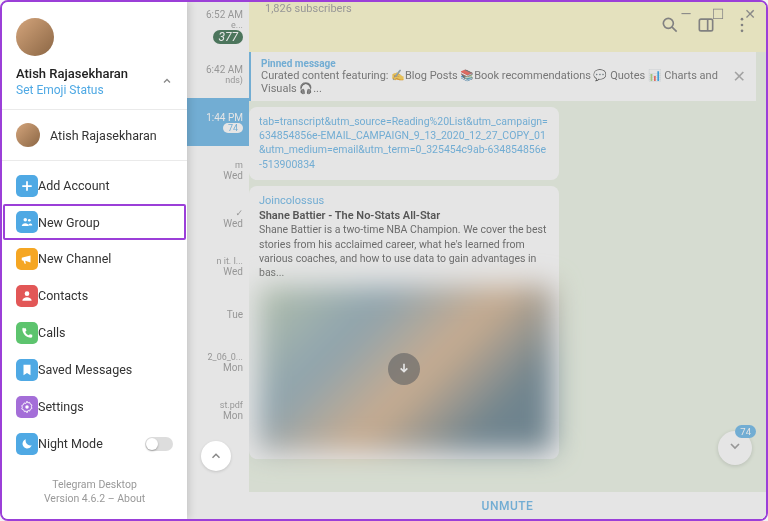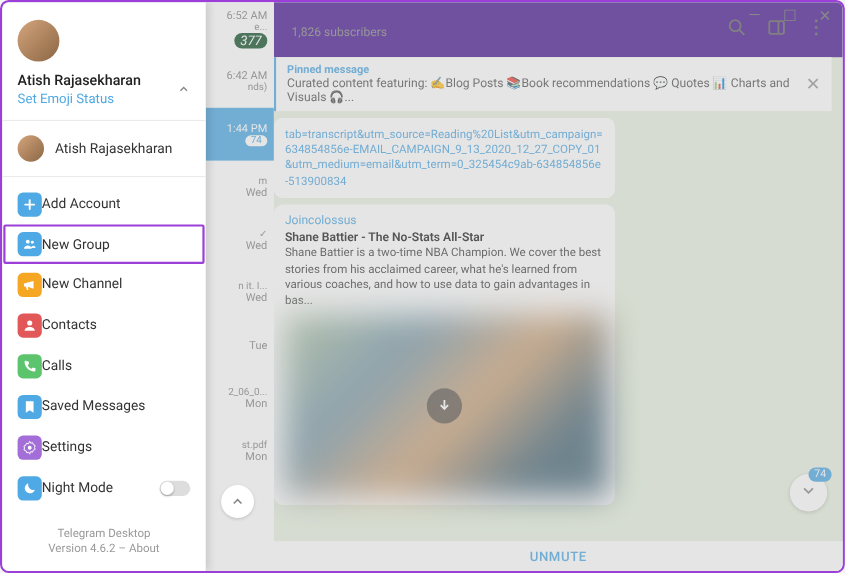--- a/index.html
+++ b/index.html
@@ -33,21 +33,21 @@
 .toggle::after { content: ''; position: absolute; width: 12px; height: 12px; border-radius: 50%; background: #fff; top: 1px; left: 1px; box-shadow: 0 1px 2px rgba(0,0,0,0.3); }
 .footer { margin-top: auto; padding: 12px 14px; font-size: 10.5px; color: #999; line-height: 1.4; text-align: center; }
 .chatlist { position: absolute; left: 185px; top: 0; bottom: 0; width: 62px; background: #fff; z-index: 3; overflow: hidden; }
 .chat-item { height: 48px; padding: 4px 6px; font-size: 9px; color: #888; white-space: nowrap; display: flex; flex-direction: column; justify-content: center; align-items: flex-end; }
 .chat-item.active { background: #4fa9e4; color: #fff; }
 .chat-time { font-size: 10px; }
 .badge-grey { background: #14532d; color: #fff; border-radius: 9px; padding: 0 5px; font-size: 12px; display: inline-block; font-style: italic; }
 .chat-item.active .badge-blue { background: #fff; color: #4fa9e4; border-radius: 9px; padding: 0 5px; font-size: 9px; display: inline-block; }
 .main { position: absolute; left: 247px; right: 0; top: 0; bottom: 0; background: #e8f2e0; z-index: 2; display: flex; flex-direction: column; }
 .dim-overlay { position: absolute; left: 185px; right: 0; top: 0; bottom: 0; background: rgba(180,180,180,0.35); z-index: 10; pointer-events: none; }
-.chat-header { height: 50px; background: #4c1d95; display: flex; align-items: flex-end; padding: 16px 16px; font-size: 11px; color: #888; }
+.chat-header { height: 50px; background: #fef9c3; display: flex; align-items: flex-start; padding: 0 16px; font-size: 11px; color: #888; }
 .pinned { background: #fff; border-left: 2.5px solid #4fa9e4; margin: 0 10px 6px 0; padding: 6px 10px; font-size: 11px; display: flex; align-items: center; gap: 4px; }
 .pinned .title { color: #4fa9e4; font-weight: 700; display: block; font-size: 10px; }
 .pinned .content { color: #555; font-size: 11px; }
 .pinned .close-x { margin-left: auto; color: #999; font-size: 16px; }
 .msg-area { flex: 1; overflow: hidden; padding: 0 10px 0 0; position: relative; }
 .msg-bubble { background: #fff; border-radius: 8px; padding: 8px 10px; margin-bottom: 6px; font-size: 11px; line-height: 1.35; max-width: 310px; }
 .msg-link { color: #4fa9e4; word-break: break-all; font-size: 10.5px; }
 .msg-source { color: #4fa9e4; font-size: 11px; }
 .msg-title { font-weight: 600; color: #222; font-size: 11px; }
 .msg-body { color: #444; font-size: 10.5px; }

